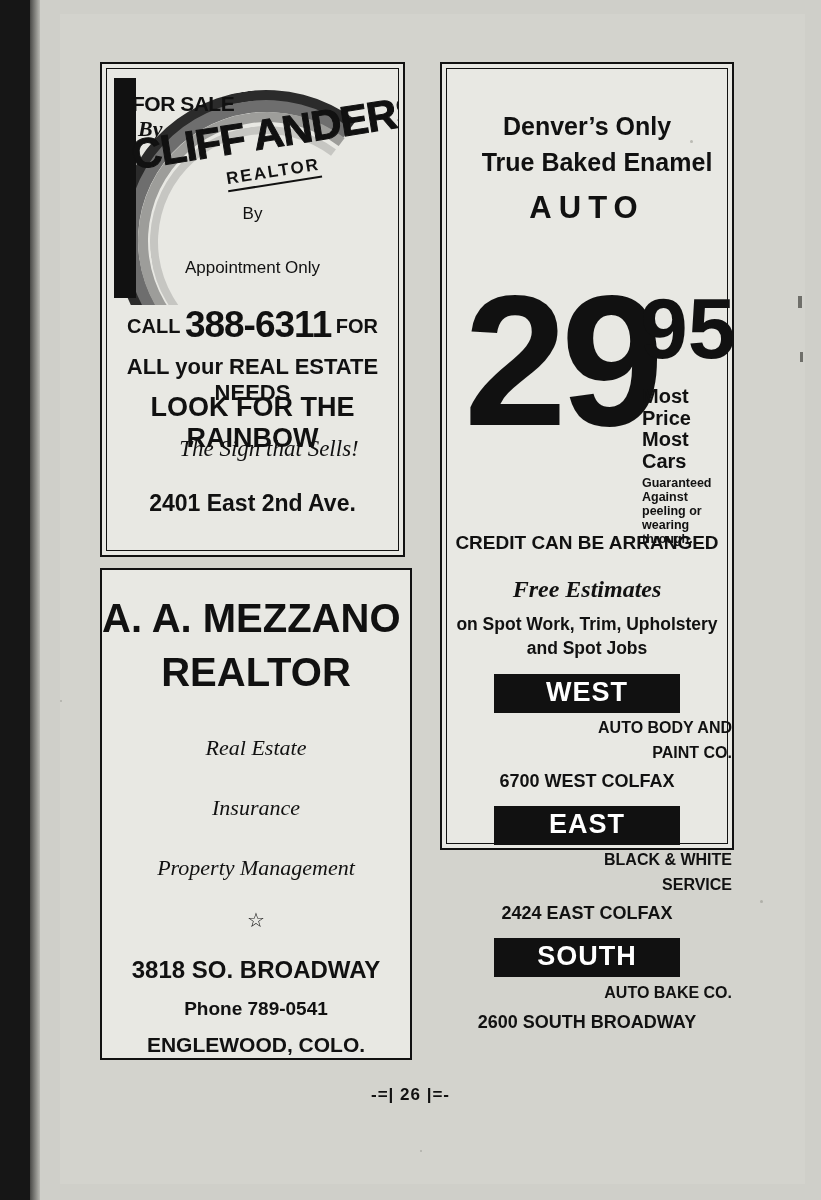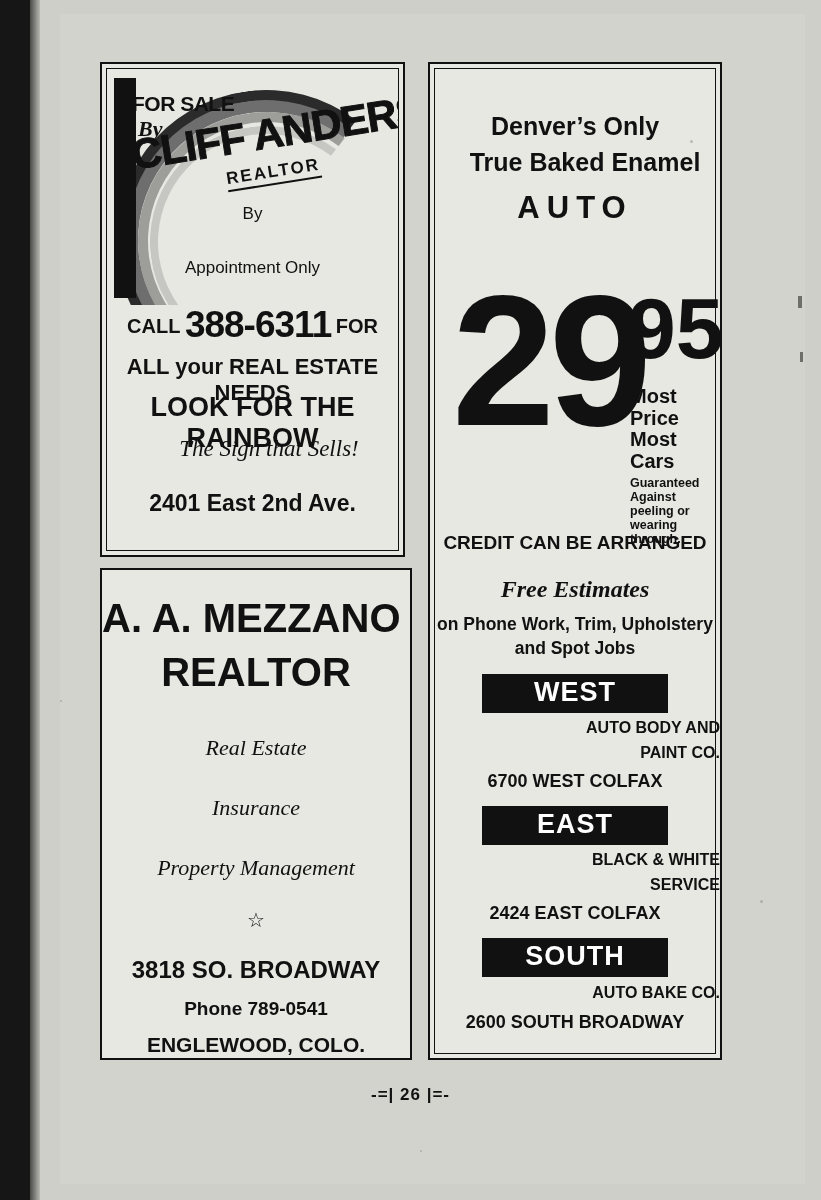--- a/index.html
+++ b/index.html
@@ -193,21 +193,21 @@
   .m-phone {
     position:absolute; left:0; right:0; top: 428px; text-align:center;
     font-size: 19px; font-weight:bold; color:#111;
   }
   .m-city {
     position:absolute; left:0; right:0; top: 463px; text-align:center;
     font-size: 21px; font-weight:bold; color:#111;
   }
 
   
-  #ad-auto { left: 428px; top: 62px; width: 294px; height: 998px; }
+  #ad-auto { left: 440px; top: 62px; width: 294px; height: 788px; }
   .a-head1, .a-head2 {
     position:absolute; left:0; right:0; text-align:center;
     font-size: 25px; font-weight:bold; color:#111;
   }
   .a-head1 { top: 48px; }
   .a-head2 { top: 84px; margin-left: 20px; }
   .a-auto {
     position:absolute; left:0; right:0; top: 126px; text-align:center;
     font-size: 31px; font-weight:bold; letter-spacing: 7px; color:#111;
   }
@@ -344,21 +344,21 @@
       <div class="a-bp">Cars</div>
       <div class="a-guar">Guaranteed</div>
       <div class="a-guar" style="margin-top:0">Against</div>
       <div class="a-guar" style="margin-top:0">peeling or</div>
       <div class="a-guar" style="margin-top:0">wearing</div>
       <div class="a-guar" style="margin-top:0">through.</div>
     </div>
 
     <div class="a-credit">CREDIT CAN BE ARRANGED</div>
     <div class="a-free">Free  Estimates</div>
-    <div class="a-sub1">on Phone Work, Trim, Upholstery</div>
+    <div class="a-sub1">on Spot Work, Trim, Upholstery</div>
     <div class="a-sub2">and Spot Jobs</div>
 
     <div class="loc-banner" style="top:610px;">WEST</div>
     <div class="loc-name" style="top:655px;">AUTO BODY AND</div>
     <div class="loc-name" style="top:680px;">PAINT CO.</div>
     <div class="loc-addr" style="top:707px;">6700 WEST COLFAX</div>
 
     <div class="loc-banner" style="top:742px;">EAST</div>
     <div class="loc-name" style="top:787px;">BLACK &amp; WHITE</div>
     <div class="loc-name" style="top:812px;">SERVICE</div>

